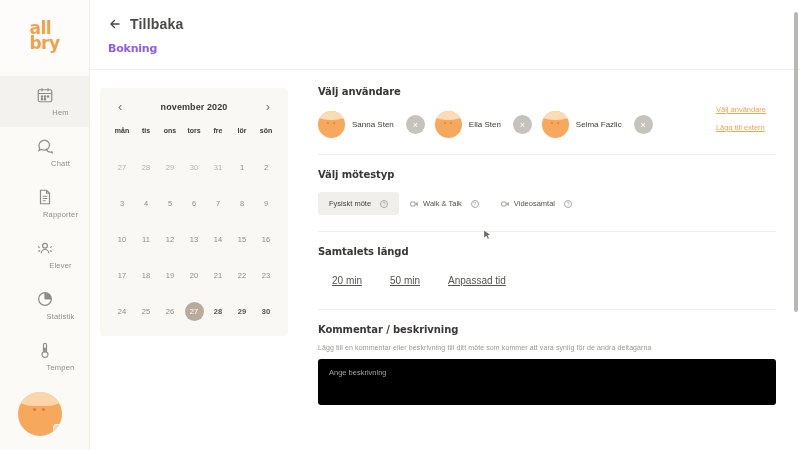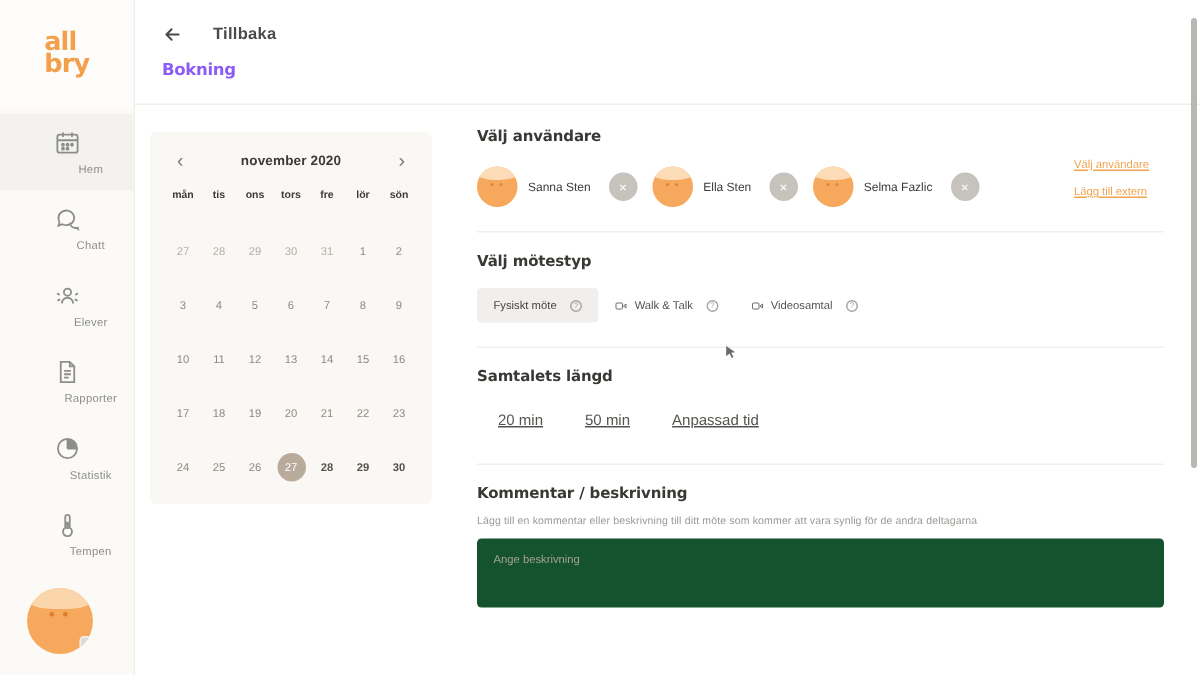--- a/index.html
+++ b/index.html
@@ -68,21 +68,21 @@
     overflow: hidden;
   }
   .topbar {
     height: 70px; padding: 16px 0 0 18px;
     border-bottom: 1px solid #f0efeb;
     background: #ffffff;
   }
   .back-row { display: flex; align-items: center; gap: 8px; cursor: pointer; }
   .back-arrow { width: 14px; height: 14px; color:#4a4a48; }
   .back-arrow svg { width: 14px; height: 14px; display:block; }
-  .back-text { font-size: 11px; color: #4a4a48; font-weight: bold; letter-spacing:0.2px;margin-left:12px; }
+  .back-text { font-size: 14px; color: #4a4a48; font-weight: bold; letter-spacing:0.2px; }
   .page-title {
     margin-top: 10px;
     font-family: "DejaVu Sans", sans-serif;
     font-size: 11px; font-weight: bold; color: #8b5cf6; letter-spacing: -0.2px;
   }
 
   .content { display: flex; height: 380px; }
 
   
   .cal-col { width: 212px; flex: 0 0 212px; padding: 18px 0 0 10px; }
@@ -178,21 +178,21 @@
   .len-chips { display:flex; align-items:center; margin-top: 12px; padding-bottom: 18px; }
   .len-chip {
     height: 22px; padding: 0 14px; min-width: 56px;
     display:flex; align-items:center; justify-content:center;
     font-size: 10px; color: #55534e; cursor: pointer; white-space: nowrap; text-decoration: underline;
   }
 
   .desc-help { font-size: 7px; color: #9a9892; margin-top: 9px; letter-spacing: 0.1px; }
   .desc-box {
     margin-top: 8px; height: 46px;
-    background: #14532d; border-radius: 3px;
+    background: #000000; border-radius: 3px;
     padding: 9px 11px;
     font-size: 7.5px; color: #a3a199;
     cursor: text;
   }
 
   
   .scrollbar {
     position: absolute; right: 2px; top: 12px;
     width: 4px; height: 420px;
     background: #ffffff;
@@ -243,37 +243,37 @@
             <path d="M4 11a7 6.5 0 1 1 3.5 5.6L4 18l.9-3A6.3 6.3 0 0 1 4 11z"></path>
             <path d="M14 15.5a5.5 5 0 0 0 5.5 4.5l2 1-.6-2.1"></path>
           </svg>
         </span>
         <span class="nav-label">Chatt</span>
       </div>
 
       <div class="nav-item">
         <span class="nav-icon">
           <svg viewBox="0 0 24 24" fill="none" stroke="currentColor" stroke-width="1.6">
+            <path d="M6 3h8l4 4v14H6z"></path>
+              <path d="M14 3v4h4"></path>
+              <path d="M9 11h6M9 14h6M9 17h4"></path>
+          </svg>
+        </span>
+        <span class="nav-label">Rapporter</span>
+      </div>
+
+      <div class="nav-item">
+        <span class="nav-icon">
+          <svg viewBox="0 0 24 24" fill="none" stroke="currentColor" stroke-width="1.6">
             <circle cx="12" cy="9" r="3.2"></circle>
               <path d="M7 19a5 5 0 0 1 10 0"></path>
             <path d="M5 11.5 2.8 10M19 11.5l2.2-1.5M5.5 15.5 3 16.6M18.5 15.5l2.5 1.1"></path>
           </svg>
         </span>
         <span class="nav-label">Elever</span>
-      </div>
-
-      <div class="nav-item">
-        <span class="nav-icon">
-          <svg viewBox="0 0 24 24" fill="none" stroke="currentColor" stroke-width="1.6">
-            <path d="M6 3h8l4 4v14H6z"></path>
-              <path d="M14 3v4h4"></path>
-              <path d="M9 11h6M9 14h6M9 17h4"></path>
-          </svg>
-        </span>
-        <span class="nav-label">Rapporter</span>
       </div>
 
       <div class="nav-item">
         <span class="nav-icon">
           <svg viewBox="0 0 24 24" fill="none" stroke="currentColor" stroke-width="1.6">
             <circle cx="12" cy="12" r="8.5"></circle>
               <path d="M12 12V3.5M12 12h8.5"></path>
             <path d="M12 3.5A8.5 8.5 0 0 1 20.5 12H12z" fill="currentColor" stroke="none"></path>
           </svg>
         </span>

